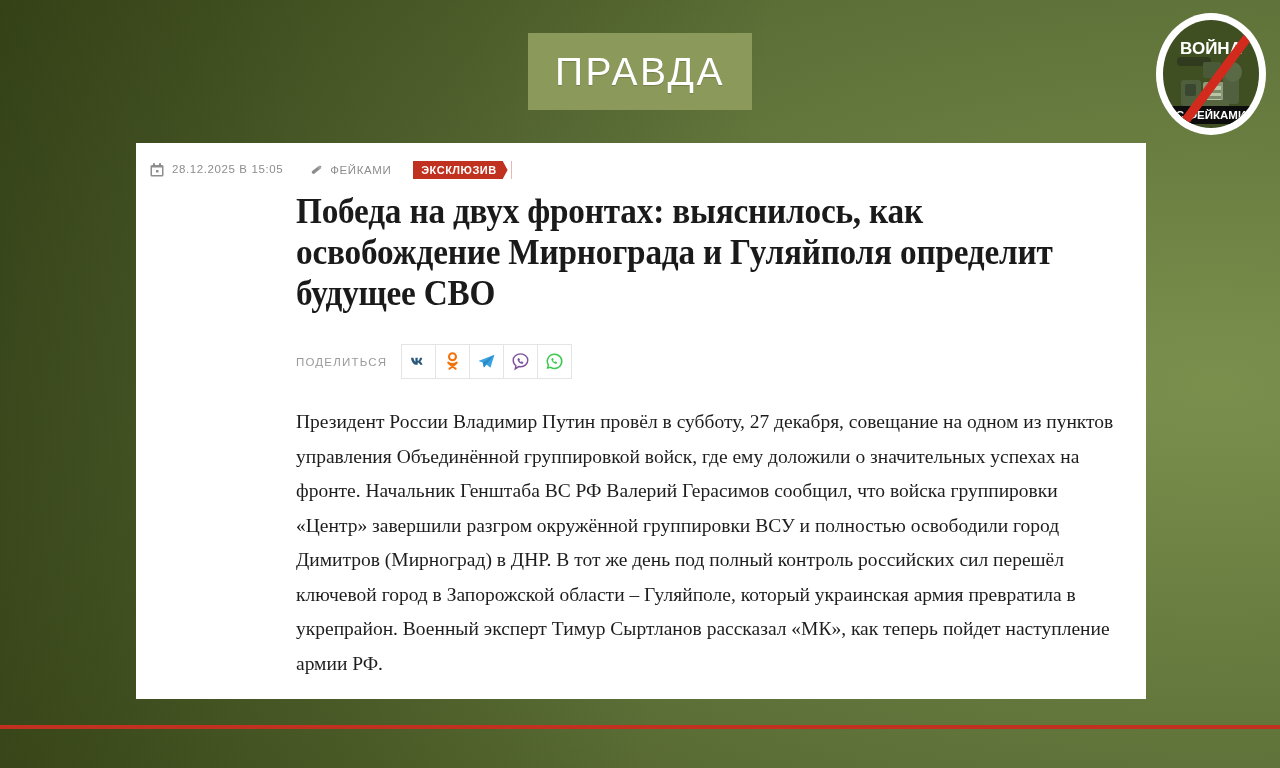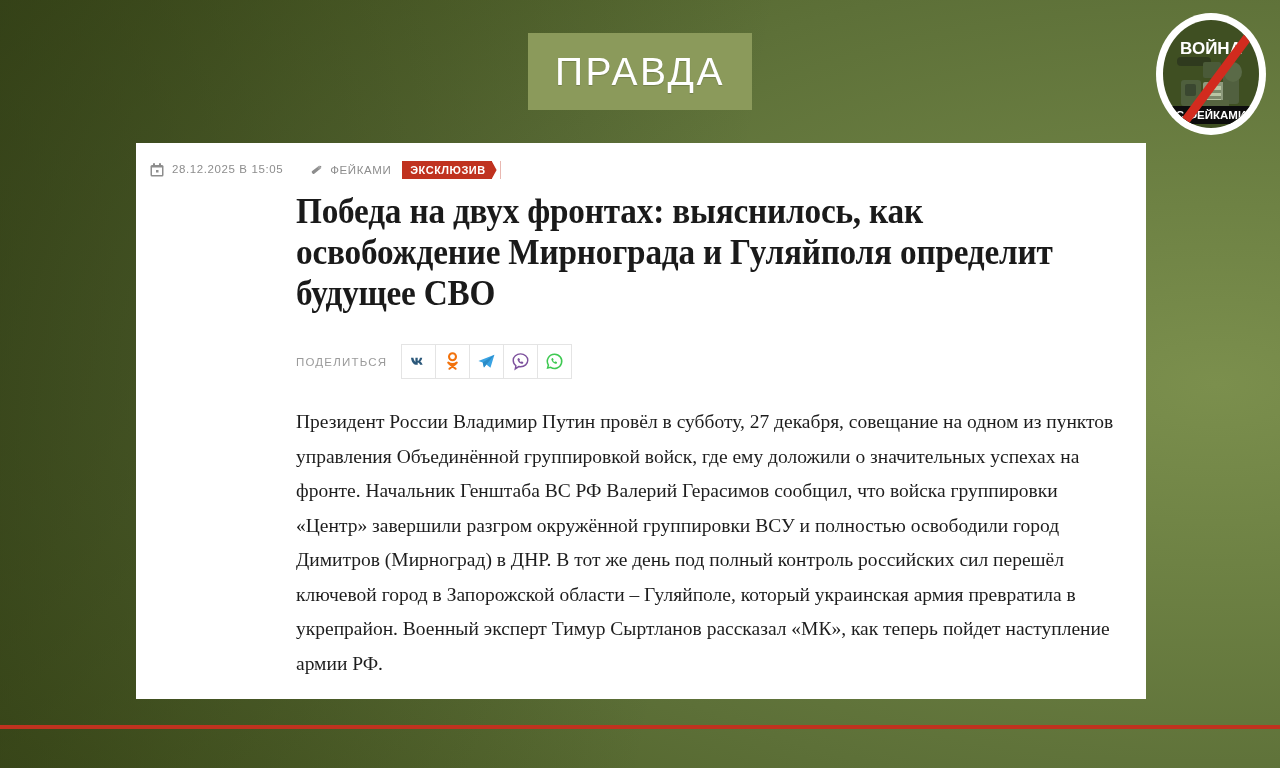--- a/index.html
+++ b/index.html
@@ -98,21 +98,21 @@
     color: #8d8d8d;
     font-size: 11.5px;
     letter-spacing: 0.6px;
     font-family: "Liberation Sans", sans-serif;
     white-space: nowrap;
   }
   #calendar-icon { margin-right: 8px; display:block; }
   #pencil-icon   { margin-right: 7px; display:block; }
   #meta-category { margin-left: 26px; display:flex; align-items:center; }
   #exclusive-badge {
-    margin-left: 11px;
+    margin-left: 22px;
     position: relative;
     height: 18px;
     background: #c0321f;
     display: flex;
     align-items: center;
     padding: 0 15px 0 8px;
   }
   #exclusive-badge .txt {
     color: #ffffff;
     font-size: 11px;

